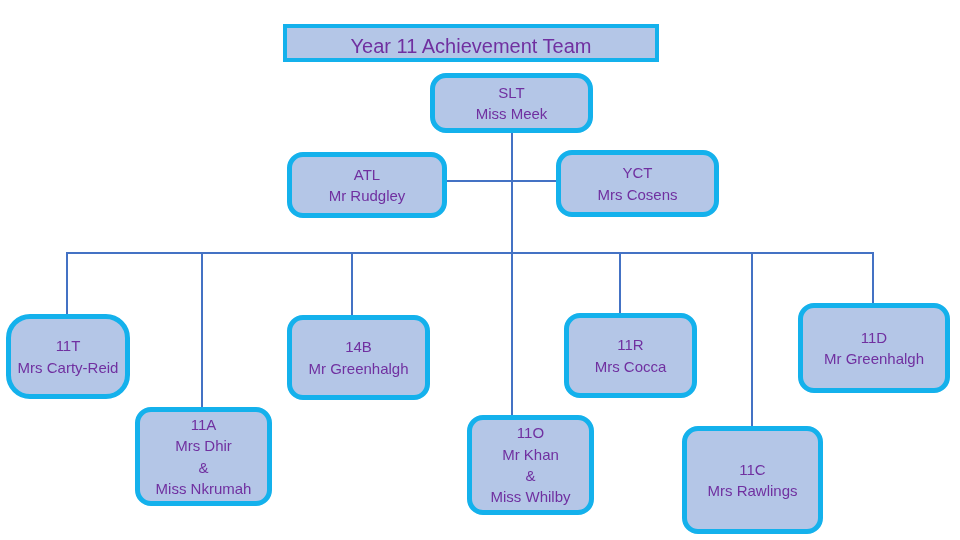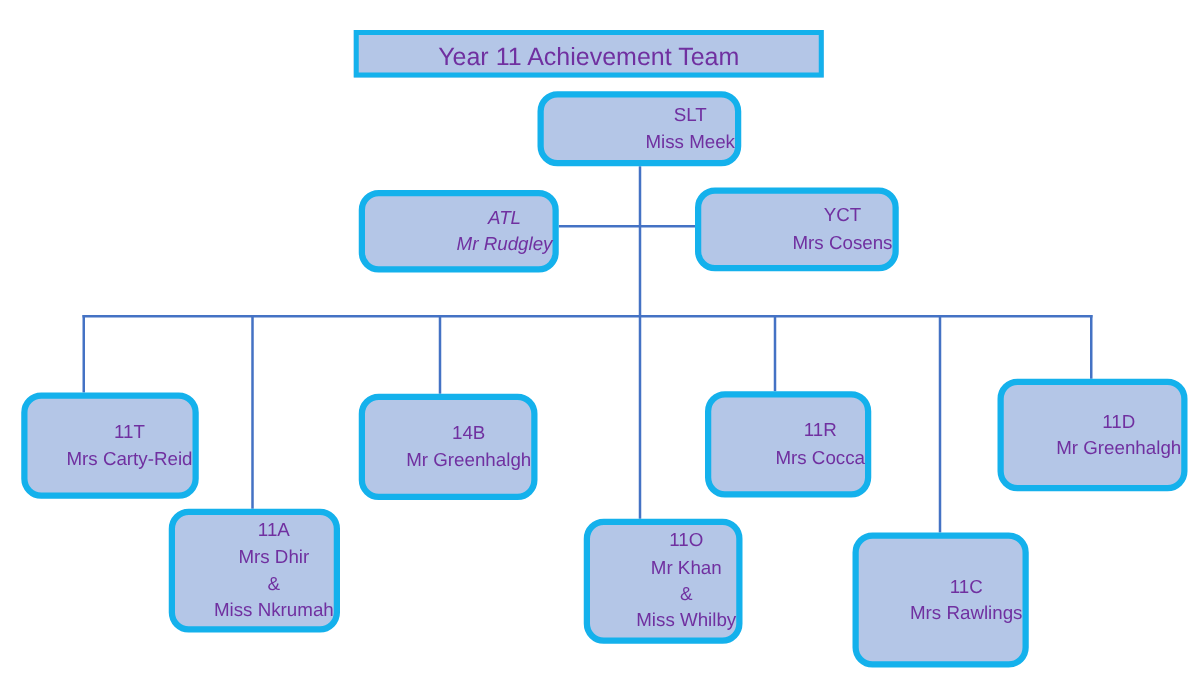--- a/index.html
+++ b/index.html
@@ -17,21 +17,21 @@
   }
   
   .box {
     position: absolute;
     box-sizing: border-box;
     background: #b4c6e7;
     border: 5px solid #14b1ec;
     border-radius: 16px;
     display: flex;
     align-items: center;
-    justify-content: flex-end;
+    justify-content: center;
     text-align: center;
     color: #7030a0;
   }
   .box .label {
     white-space: pre-line;
     font-size: 15px;
     line-height: 1.42;
     color: #7030a0;
   }
   .title-box {
@@ -45,23 +45,23 @@
     align-items: flex-end;
     justify-content: center;
   }
   .title-box .label {
     font-size: 20px;
     color: #7030a0;
     white-space: nowrap;
   }
   
   .pos-slt  { left: 430px; top: 73px;  width: 163px; height: 60px; }
-  .pos-atl  { left: 287px; top: 152px; width: 160px; height: 66px; font-style: italic; }
+  .pos-atl  { left: 287px; top: 152px; width: 160px; height: 66px; }
   .pos-yct  { left: 556px; top: 150px; width: 163px; height: 67px; }
-  .pos-11t  { left: 17px;  top: 314px; width: 142px; height: 85px; }
+  .pos-11t  { left: 6px;  top: 314px; width: 124px; height: 85px; border-radius: 24px; }
   .pos-11a  { left: 135px; top: 407px; width: 137px; height: 99px; }
   .pos-11b  { left: 287px; top: 315px; width: 143px; height: 85px; }
   .pos-11o  { left: 467px; top: 415px; width: 127px; height: 100px; }
   .pos-11r  { left: 564px; top: 313px; width: 133px; height: 85px; }
   .pos-11c  { left: 682px; top: 426px; width: 141px; height: 108px; }
   .pos-11d  { left: 798px; top: 303px; width: 152px; height: 90px; }
   
   .line {
     position: absolute;
     background: #4472c4;

